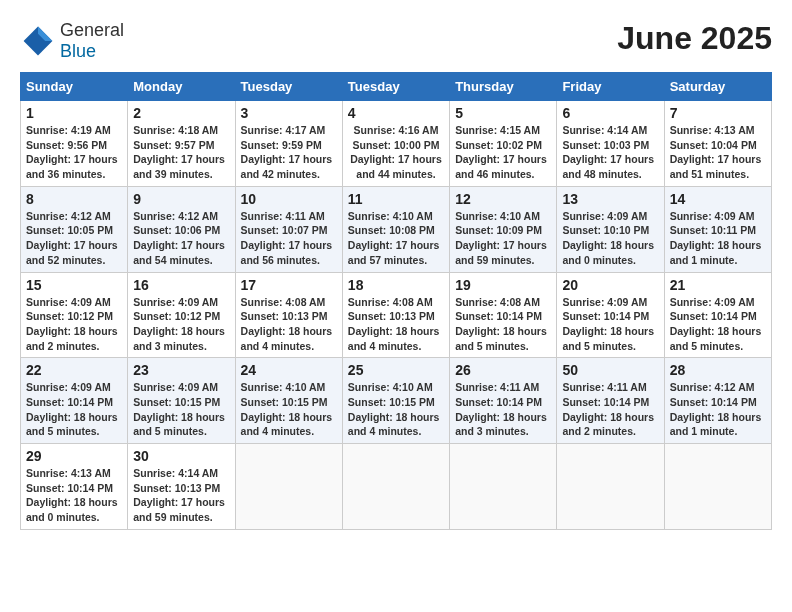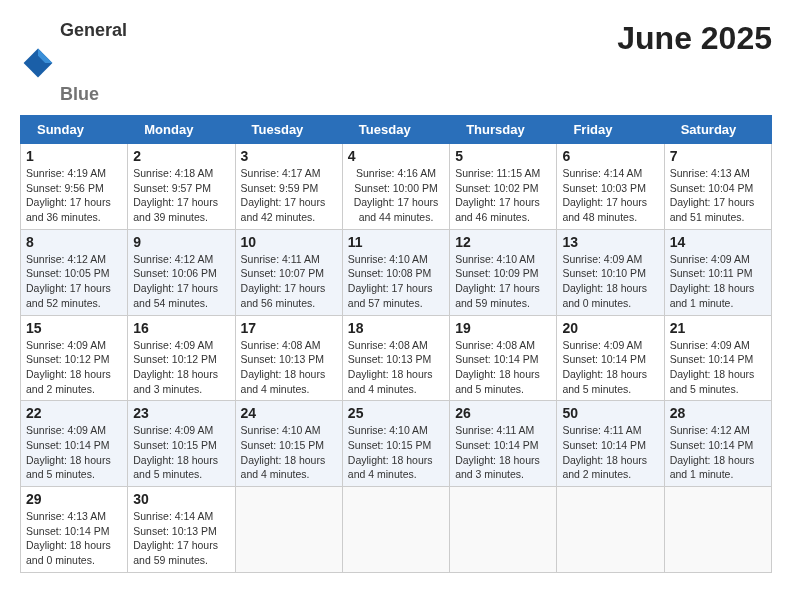--- a/index.html
+++ b/index.html
@@ -17,24 +17,24 @@
       margin-bottom: 10px;
     }
     .logo {
       display: flex;
       align-items: center;
     }
     .logo-text {
       display: flex;
       flex-direction: column;
       font-size: 18px;
-      font-weight: bold;
+      font-weight: normal;
     }
     .logo-general { color: #333; }
-    .logo-blue { color: #737373; margin-top: 43px; }
+    .logo-blue { color: #0369a1; }
     .logo-icon {
       width: 36px;
       height: 36px;
       margin-right: 4px;
     }
     .title-section {
       text-align: left;
     }
     .month-title {
       font-size: 32px;
@@ -46,21 +46,21 @@
       color: #444;
     }
     .calendar {
       width: 100%;
       border-collapse: collapse;
       font-size: 11px;
     }
     .calendar thead th {
       background-color: #2a6fba;
       color: white;
-      padding: 6px 16px;
+      padding: 6px 5px;
       text-align: left;
       font-size: 13px;
       font-weight: bold;
       border: 1px solid #2a6fba;
     }
     .calendar tbody td {
       vertical-align: top;
       border: 1px solid #ccc;
       padding: 4px 5px;
       width: 107px;
@@ -74,20 +74,21 @@
       font-size: 14px;
       font-weight: bold;
       color: #222;
       display: block;
       margin-bottom: 2px;
     }
     .day-info {
       color: #333;
       font-size: 10.5px;
       line-height: 1.4;
+      font-weight: bold;
     }
     .empty-cell {
       background: #f9f9f9 !important;
     }
   </style>
 </head>
 <body>
 
 <div>
   <div class="header-section">
@@ -143,21 +144,21 @@
           </td>
           <td>
             <span class="day-number">4</span>
             <div class="day-info" style="white-space: pre-line; text-align: center;">Sunrise: 4:16 AM
 Sunset: 10:00 PM
 Daylight: 17 hours
 and 44 minutes.</div>
           </td>
           <td>
             <span class="day-number">5</span>
-            <div class="day-info" style="white-space: pre-line;">Sunrise: 11:15 AM
+            <div class="day-info" style="white-space: pre-line;">Sunrise: 4:15 AM
 Sunset: 10:02 PM
 Daylight: 17 hours
 and 46 minutes.</div>
           </td>
           <td>
             <span class="day-number">6</span>
             <div class="day-info" style="white-space: pre-line;">Sunrise: 4:14 AM
 Sunset: 10:03 PM
 Daylight: 17 hours
 and 48 minutes.</div>

